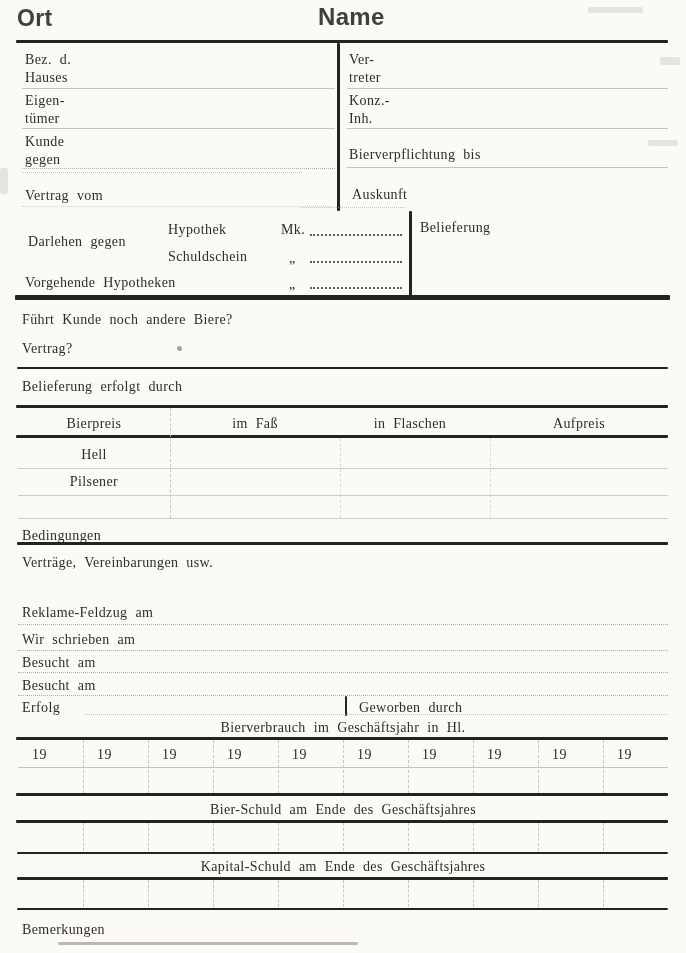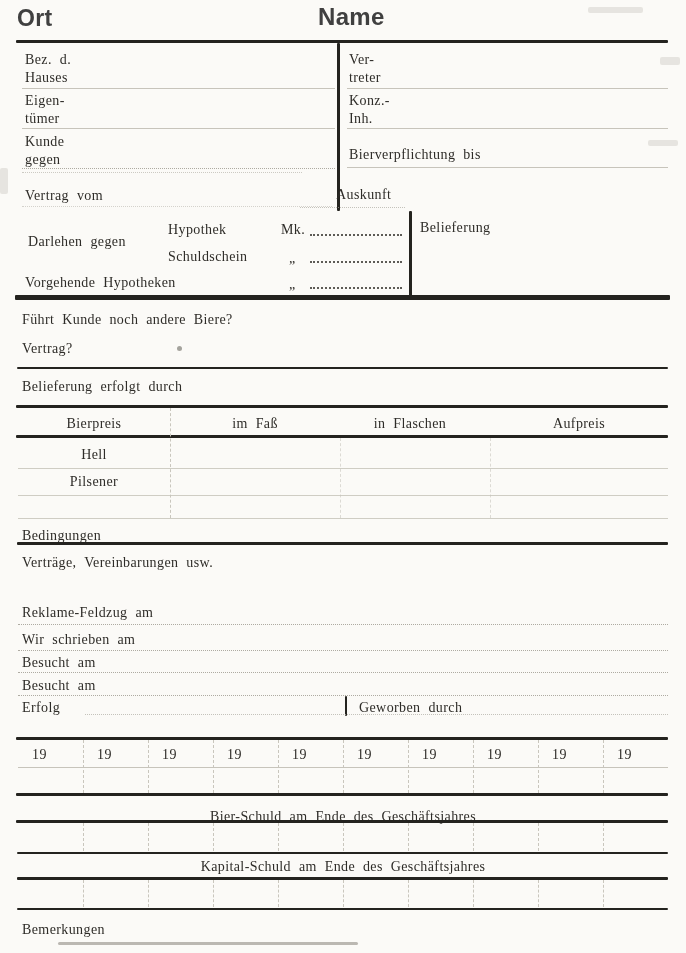--- a/index.html
+++ b/index.html
@@ -41,21 +41,21 @@
   <div class="dotted" style="left:22px;top:206px;width:310px;opacity:.5;"></div>
 
   <div class="lbl" style="left:349px;top:51px;">Ver-</div>
   <div class="lbl" style="left:349px;top:69px;">treter</div>
   <div class="faint" style="left:347px;top:88px;width:321px;"></div>
   <div class="lbl" style="left:349px;top:92px;">Konz.-</div>
   <div class="lbl" style="left:349px;top:110px;">Inh.</div>
   <div class="faint" style="left:347px;top:128px;width:321px;"></div>
   <div class="lbl" style="left:349px;top:146px;">Bierverpflichtung bis</div>
   <div class="faint" style="left:347px;top:167px;width:321px;"></div>
-  <div class="lbl" style="left:336px;top:186px;text-align:right;">Auskunft</div>
+  <div class="lbl" style="left:352px;top:186px;text-align:right;">Auskunft</div>
   <div class="dotted" style="left:300px;top:207px;width:105px;opacity:.7;"></div>
 
   <div class="lbl" style="left:28px;top:233px;">Darlehen gegen</div>
   <div class="lbl" style="left:168px;top:221px;">Hypothek</div>
   <div class="lbl" style="left:281px;top:221px;">Mk.</div>
   <div class="leader" style="left:310px;top:234px;width:92px;"></div>
   <div class="lbl" style="left:168px;top:248px;">Schuldschein</div>
   <div class="lbl" style="left:289px;top:250px;">„</div>
   <div class="leader" style="left:310px;top:261px;width:92px;"></div>
   <div class="lbl" style="left:25px;top:274px;">Vorgehende Hypotheken</div>
@@ -95,20 +95,21 @@
   <div class="dotted" style="left:18px;top:650px;width:650px;"></div>
   <div class="lbl" style="left:22px;top:654px;">Besucht am</div>
   <div class="dotted" style="left:18px;top:672px;width:650px;"></div>
   <div class="lbl" style="left:22px;top:677px;">Besucht am</div>
   <div class="dotted" style="left:18px;top:695px;width:650px;"></div>
   <div class="lbl" style="left:22px;top:699px;">Erfolg</div>
   <div class="rule" style="left:345px;top:696px;width:2px;height:20px;"></div>
   <div class="lbl" style="left:359px;top:699px;">Geworben durch</div>
   <div class="dotted" style="left:85px;top:714px;width:583px;opacity:.7;"></div>
 
+  <div class="lbl ctr" style="left:18px;top:719px;width:650px;">Bierverbrauch im Geschäftsjahr in Hl.</div>
   <div class="rule" style="left:16px;top:737px;width:652px;height:3px;"></div>
   <div class="lbl" style="left:32px;top:746px;">19</div>
   <div class="lbl" style="left:97px;top:746px;">19</div>
   <div class="lbl" style="left:162px;top:746px;">19</div>
   <div class="lbl" style="left:227px;top:746px;">19</div>
   <div class="lbl" style="left:292px;top:746px;">19</div>
   <div class="lbl" style="left:357px;top:746px;">19</div>
   <div class="lbl" style="left:422px;top:746px;">19</div>
   <div class="lbl" style="left:487px;top:746px;">19</div>
   <div class="lbl" style="left:552px;top:746px;">19</div>
@@ -118,21 +119,21 @@
   <div class="vdash" style="left:213px;top:740px;height:53px;"></div>
   <div class="vdash" style="left:278px;top:740px;height:53px;"></div>
   <div class="vdash" style="left:343px;top:740px;height:53px;"></div>
   <div class="vdash" style="left:408px;top:740px;height:53px;"></div>
   <div class="vdash" style="left:473px;top:740px;height:53px;"></div>
   <div class="vdash" style="left:538px;top:740px;height:53px;"></div>
   <div class="vdash" style="left:603px;top:740px;height:53px;"></div>
   <div class="faint" style="left:18px;top:767px;width:650px;"></div>
   <div class="rule" style="left:16px;top:793px;width:652px;height:3px;"></div>
 
-  <div class="lbl ctr" style="left:18px;top:801px;width:650px;margin-top:7px;">Bier-Schuld am Ende des Geschäftsjahres</div>
+  <div class="lbl ctr" style="left:18px;top:801px;width:650px;">Bier-Schuld am Ende des Geschäftsjahres</div>
   <div class="rule" style="left:16px;top:820px;width:652px;height:3px;"></div>
   <div class="vdash" style="left:83px;top:823px;height:28px;"></div>
   <div class="vdash" style="left:148px;top:823px;height:28px;"></div>
   <div class="vdash" style="left:213px;top:823px;height:28px;"></div>
   <div class="vdash" style="left:278px;top:823px;height:28px;"></div>
   <div class="vdash" style="left:343px;top:823px;height:28px;"></div>
   <div class="vdash" style="left:408px;top:823px;height:28px;"></div>
   <div class="vdash" style="left:473px;top:823px;height:28px;"></div>
   <div class="vdash" style="left:538px;top:823px;height:28px;"></div>
   <div class="vdash" style="left:603px;top:823px;height:28px;"></div>

